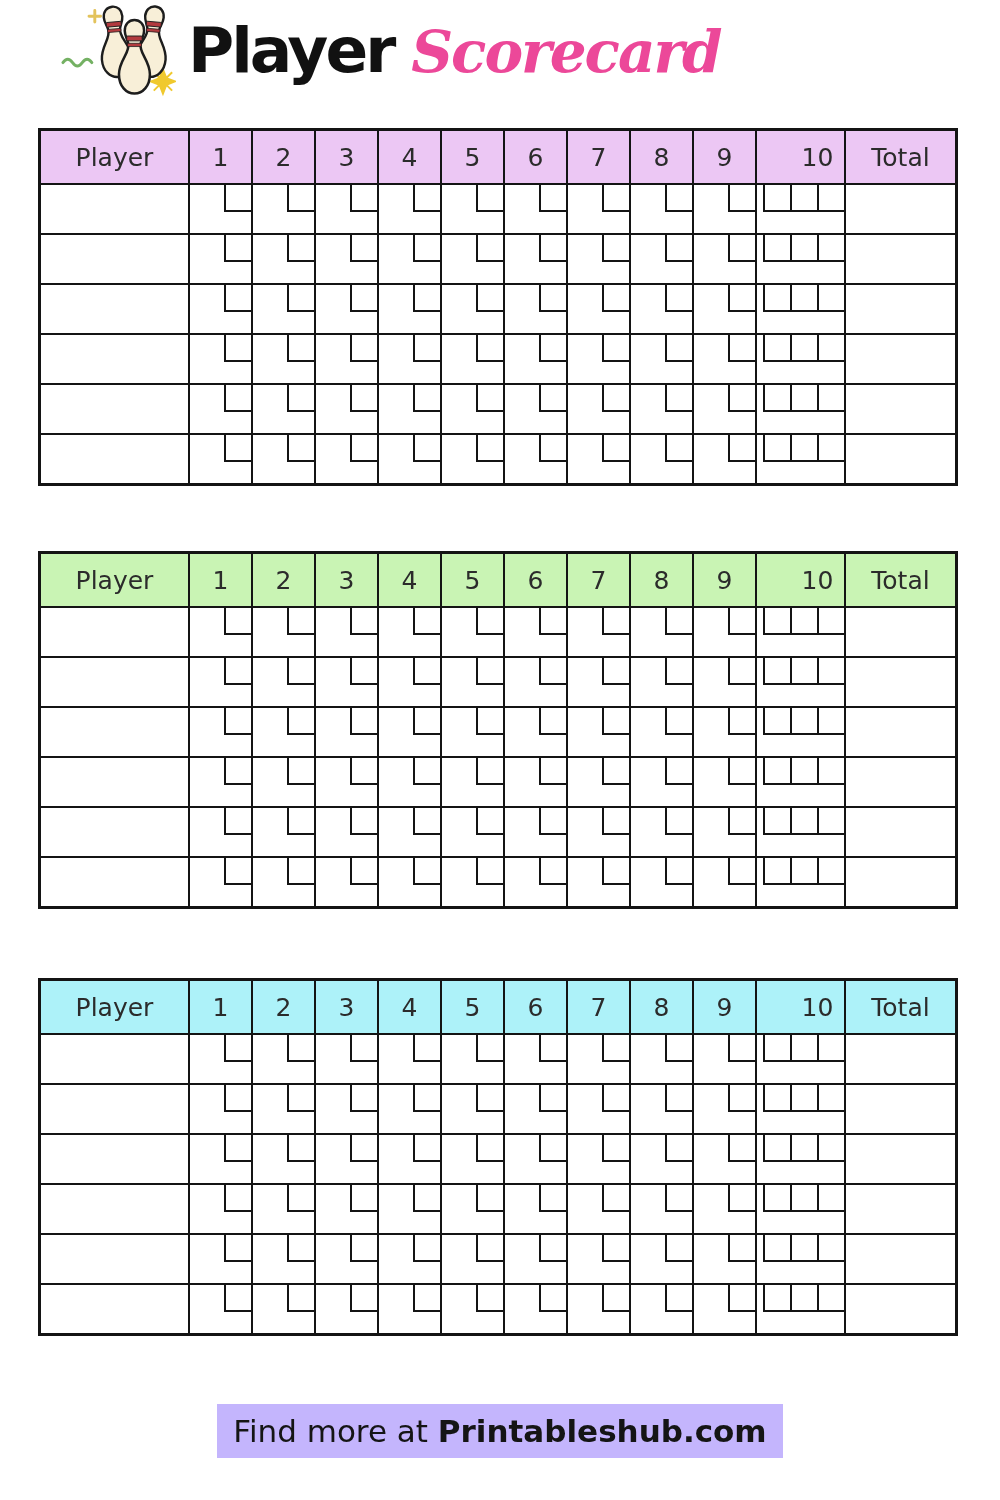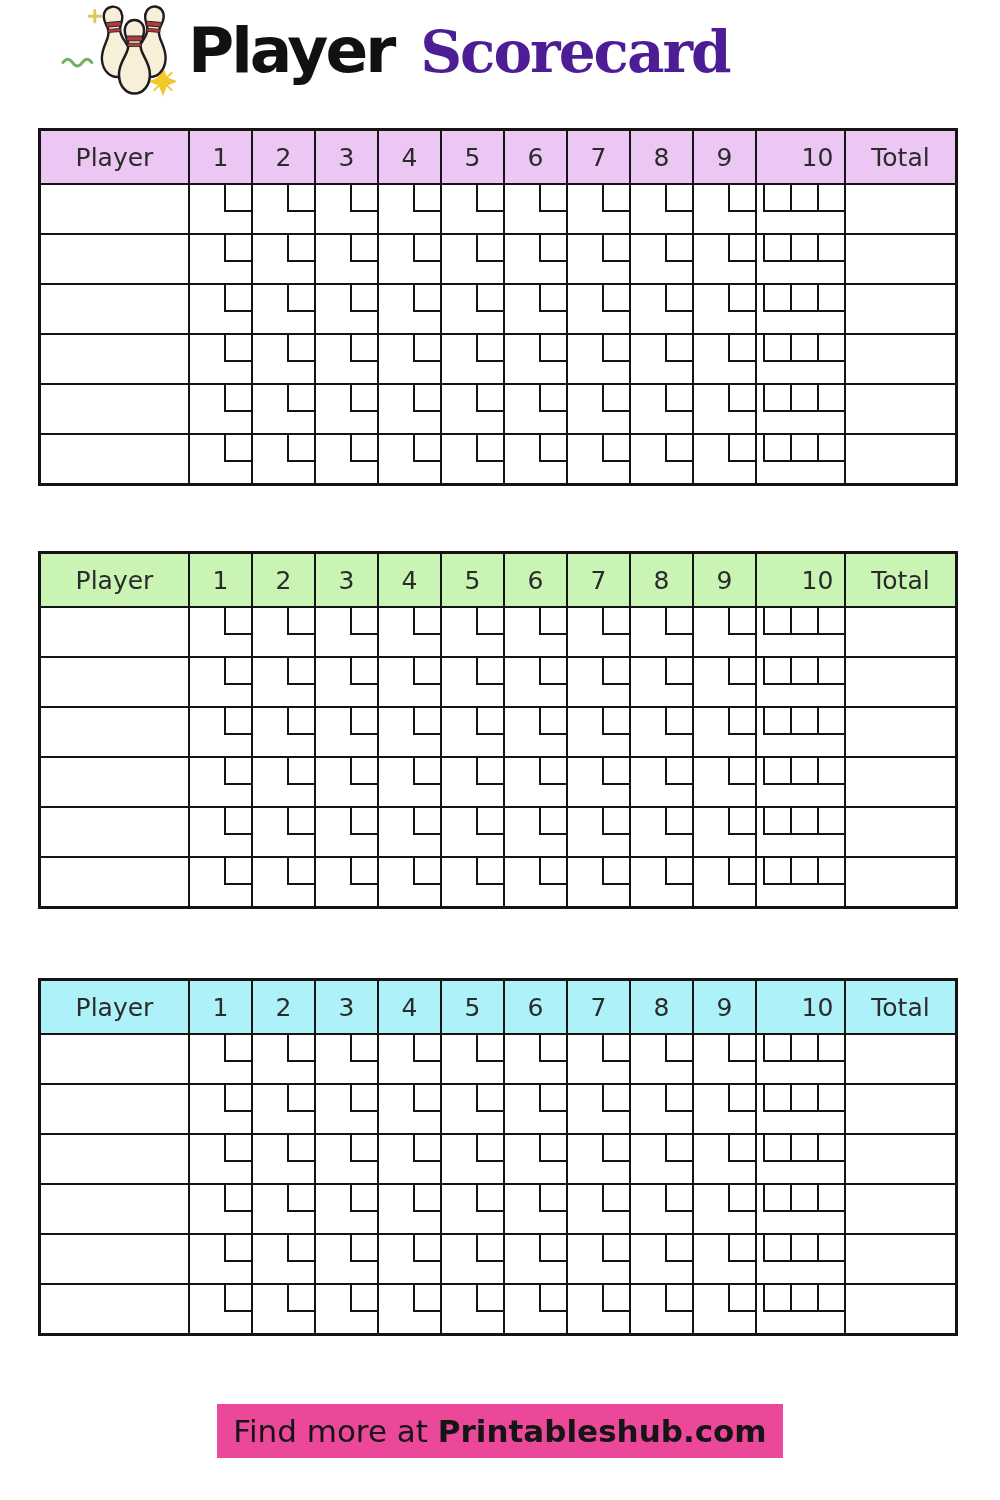--- a/index.html
+++ b/index.html
@@ -10,22 +10,22 @@
   }
   
   .masthead{position:absolute;top:2px;left:60px;display:flex;align-items:center;}
   .pins-icon{width:116px;height:98px;flex:none;}
   .title{display:flex;align-items:baseline;margin-left:12px;}
   .title-main{
     font-size:63px;font-weight:800;letter-spacing:-3px;color:#111111;
     font-family:"DejaVu Sans","Liberation Sans",sans-serif;line-height:98px;
   }
   .title-script{
-    font-size:58px;font-weight:700;letter-spacing:-2px;
-    font-family:"DejaVu Serif","Liberation Serif",serif;color:#4c1d95;margin-left:27px;
+    font-size:58px;font-weight:700;font-style:italic;letter-spacing:-2px;
+    font-family:"DejaVu Serif","Liberation Serif",serif;color:#ec4899;margin-left:18px;
   }
   
   .sc-table{position:absolute;left:38px;width:920px;border:3px solid #141414;box-sizing:border-box;background:#fff;}
   .sc-table.t1{top:128px}
   .sc-table.t2{top:551px}
   .sc-table.t3{top:978px}
   .row{display:flex;height:50px;border-top:2px solid #141414;box-sizing:border-box;}
   .row.header{height:52px;border-top:none;}
   .cell{
     border-left:2px solid #141414;box-sizing:border-box;position:relative;
@@ -1136,16 +1136,16 @@
             <div class="sq"></div>
             <div class="sq"></div>
           </div>
         </div>
         <div class="cell c-total"></div>
       </div>
     </div>
   </div>
 
 <div class="footer">
-  <span class="hl" style="background: #ec4899;">
+  <span class="hl" style="background: #c4b5fd;">
     <span>Find more at </span><span class="brand">Printableshub.com</span>
   </span>
 </div>
 
 </body></html>

